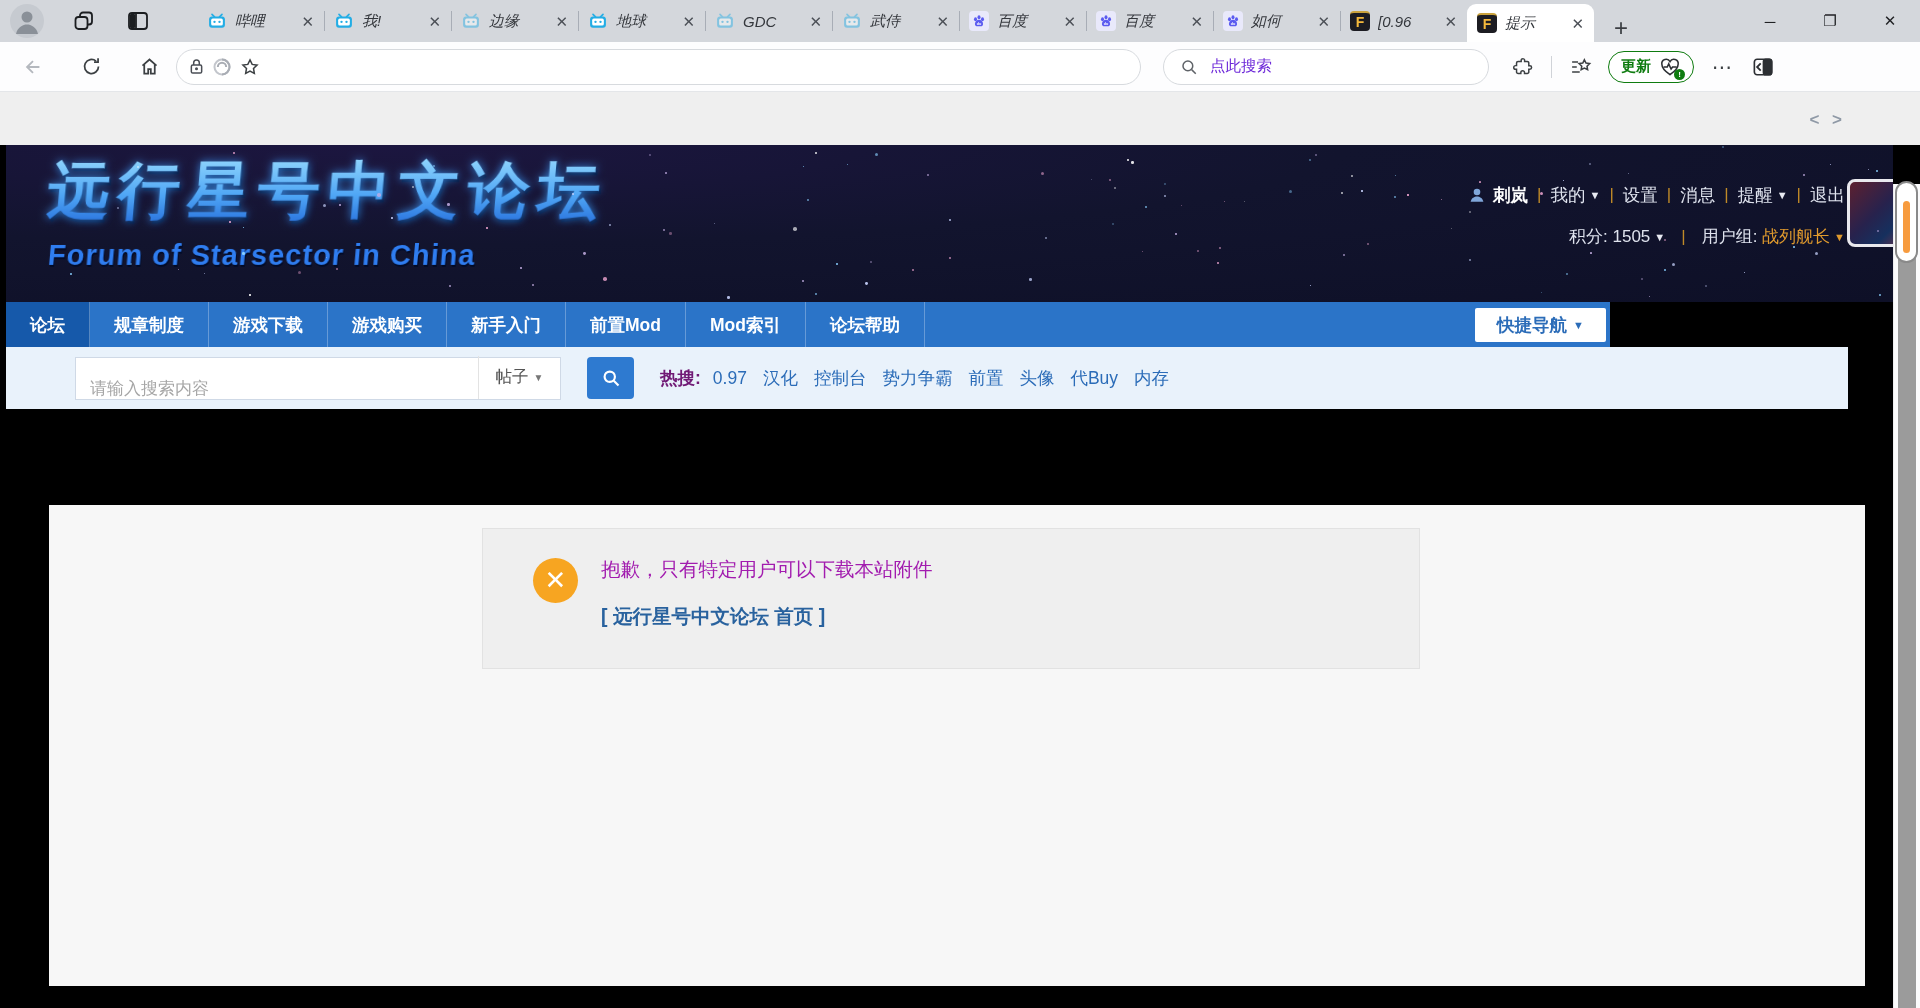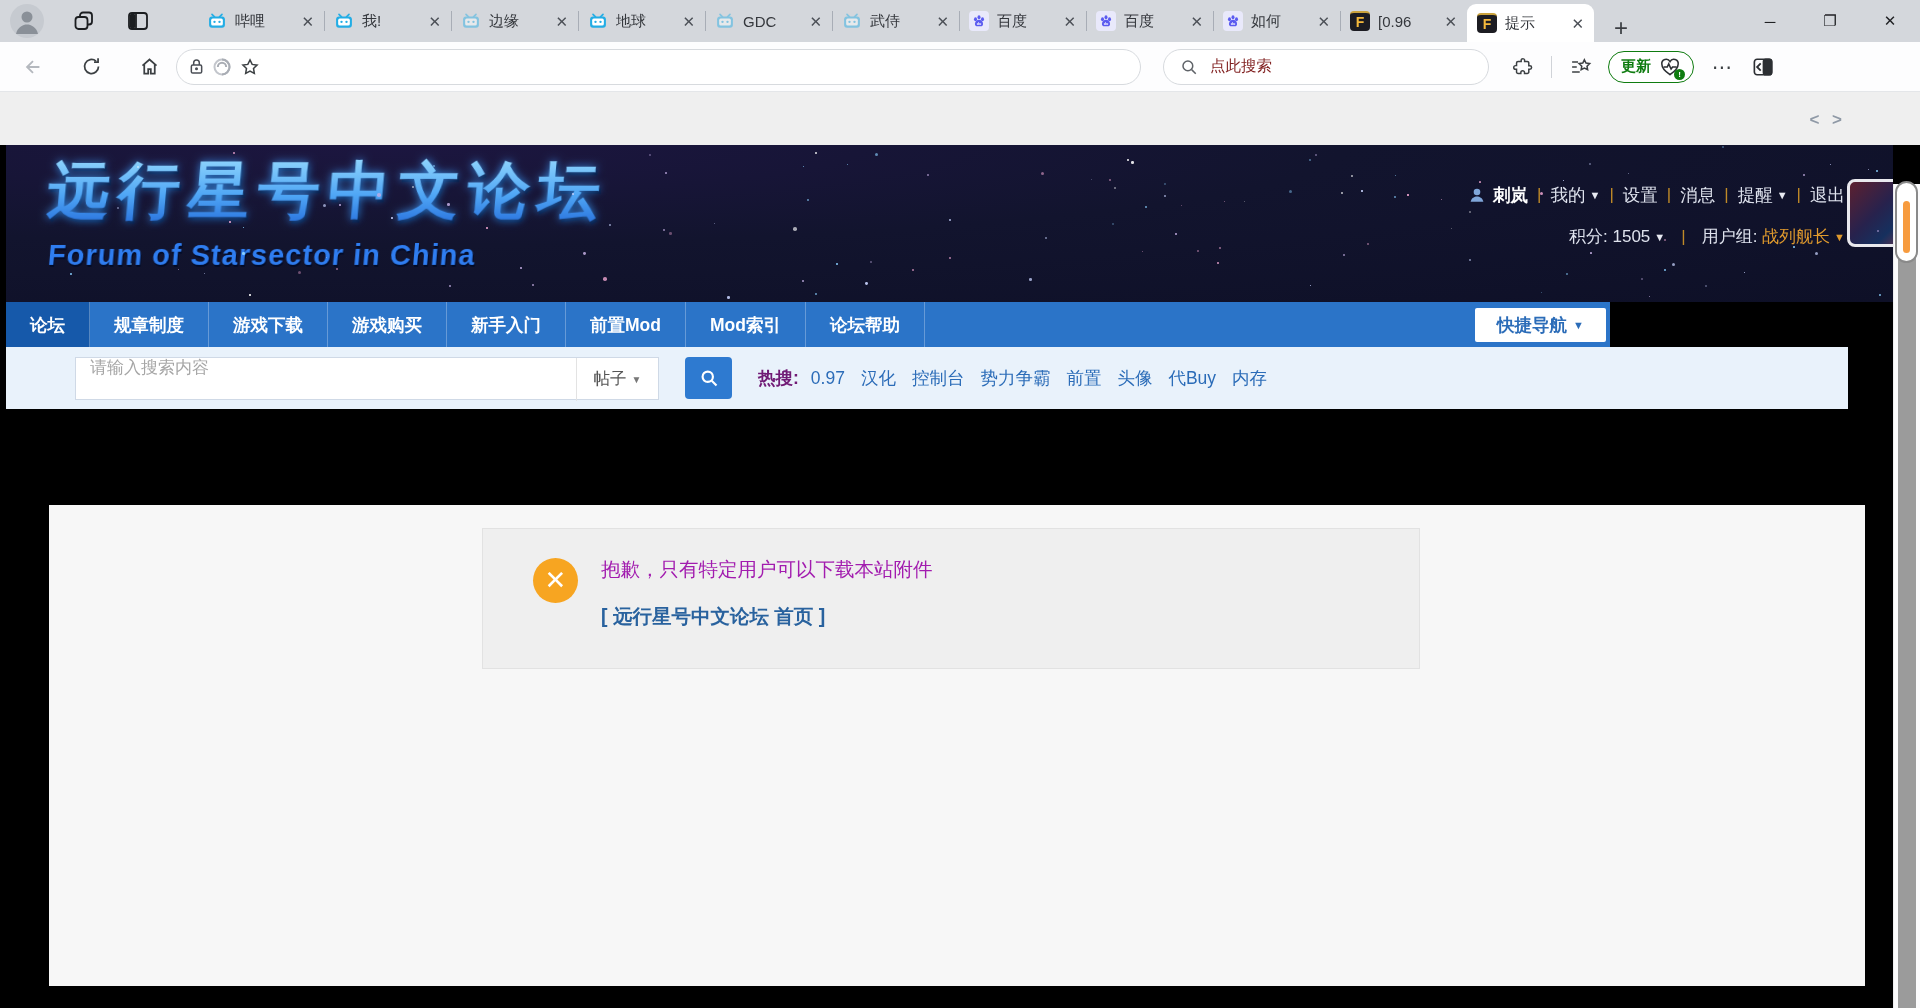--- a/index.html
+++ b/index.html
@@ -14,21 +14,21 @@
                  margin-left:10px; display:flex; align-items:center; justify-content:center; overflow:hidden; }
   .tb-icon { display:flex; align-items:center; justify-content:center; color:#1b1d20; }
   .icon-workspaces { margin-left:28px; }
   .icon-tabactions { margin-left:30px; }
   .tabs { position:absolute; left:197px; top:0; height:42px; display:flex; align-items:flex-end; }
   .tab { width:127px; height:42px; display:flex; align-items:center; padding:0 6px 0 10px;
          position:relative; cursor:default; }
   .tab .sep { position:absolute; left:0; top:11px; height:20px; width:1px; background:#a8adb6; }
   .tab.active { background:#fff; border-radius:9px 9px 0 0; height:38px; }
   .tab-label { flex:1; font-size:15px; color:#34373c; margin-left:8px; white-space:nowrap;
-               overflow:hidden; }
+               overflow:hidden;font-style:italic; }
   .tab-close { font-size:15px; color:#4c5057; padding:0 4px; line-height:1; }
   .favicon { width:20px; height:20px; flex:0 0 20px; display:flex; align-items:center; justify-content:center; }
   .favicon.faded { opacity:.45; }
   .fav-fossic { width:20px; height:20px; background:#1c1c22; border-radius:4px; color:#f5b93c;
                 font-weight:bold; font-size:14px; display:flex; align-items:center; justify-content:center;
                 border-top:2px solid #caa23c; }
   .fav-baidu { width:20px; height:20px; background:#e9e9fb; border-radius:4px;
                display:flex; align-items:center; justify-content:center; }
   .newtab { font-size:24px; color:#3b3e43; margin-left:12px; padding:0 8px; font-weight:300; }
   .wincontrols { position:absolute; right:0; top:0; height:42px; display:flex; }
@@ -39,21 +39,21 @@
   .toolbar { position:absolute; left:0; top:42px; width:1920px; height:50px; background:#fdfdfe;
              display:flex; align-items:center; border-bottom:1px solid #e4e6e9; }
   .nav-btn { width:38px; height:38px; display:flex; align-items:center; justify-content:center; }
   .url-pill { margin-left:8px; width:965px; height:36px; border:1px solid #d7dade; border-radius:18px;
               background:#fff; display:flex; align-items:center; padding:0 12px; }
   .url-text { font-size:15.5px; white-space:nowrap; overflow:hidden; flex:1; margin-left:10px; }
   .url-text .scheme,.url-text .path { color:#7b7f86; }
   .url-text .host { color:#1d1f23; font-weight:bold; }
   .search-pill { margin-left:22px; width:326px; height:36px; border:1px solid #d7dade; border-radius:18px;
                  background:#fff; display:flex; align-items:center; padding:0 16px; }
-  .search-pill span { color:#7f1d1d; font-size:15.5px; margin-left:12px; }
+  .search-pill span { color:#6d28d9; font-size:15.5px; margin-left:12px; }
   .tb-right { display:flex; align-items:center; margin-left:14px; }
   .tb-divider { width:1px; height:22px; background:#d0d3d8; margin:0 10px; }
   .update-pill { display:flex; align-items:center; height:32px; border:1.5px solid #0f7c10;
                  border-radius:16px; padding:0 12px; margin:0 8px; background:#fff; }
   .update-pill .lbl { color:#0f7c10; font-weight:bold; font-size:15px; margin-right:8px; }
   .hp-wrap { position:relative; width:22px; height:20px; }
   .hp-badge { position:absolute; right:-4px; bottom:-3px; width:11px; height:11px; border-radius:50%;
               background:#0f7c10; color:#fff; font-size:8px; font-weight:bold; display:flex;
               align-items:center; justify-content:center; }
   .more-dots { font-size:20px; color:#3c4043; letter-spacing:2px; margin:0 10px; }
@@ -96,22 +96,22 @@
               font-size:17.5px; font-weight:bold; border-right:1px solid rgba(255,255,255,.28); }
   .nav-item.active { background:#1659aa; }
   .quicknav { margin-left:auto; margin-right:4px; height:34px; background:#fff; border-radius:2px;
               display:flex; align-items:center; padding:0 22px; color:#2b6cb8; font-weight:bold;
               font-size:17.5px; }
   .caret-b { font-size:11px; color:#2b6cb8; margin-left:6px; }
 
   
   .searchband { position:absolute; left:6px; top:255px; width:1842px; height:62px; background:#e9f2fb;
                 display:flex; align-items:center; }
-  .sbox { margin-left:69px; width:584px; height:43px; background:#fff; border:1px solid #cfd9e6;
-          display:flex; align-items:flex-start; }
+  .sbox { margin-left:69px; width:486px; height:43px; background:#fff; border:1px solid #cfd9e6;
+          display:flex; align-items:flex-end; }
   .sbox input { border:none; outline:none; flex:1; font-size:17px; padding:0 14px;
                 font-family:"Liberation Sans","DejaVu Sans",sans-serif; color:#333; }
   .sbox input::placeholder { color:#a6a6a6; }
   .stype { width:82px; height:43px; border-left:1px solid #e3e3e3; display:flex; align-items:center;
            justify-content:center; font-size:16.5px; color:#555; }
   .caret-g { font-size:10px; color:#777; margin-left:5px; }
   .sbtn { margin-left:26px; width:47px; height:42px; background:#2e7ad0; border-radius:4px;
           display:flex; align-items:center; justify-content:center; }
   .hot { margin-left:26px; display:flex; align-items:center; font-size:17.5px; }
   .hot-label { font-weight:bold; color:#701a75; margin-right:12px; }

